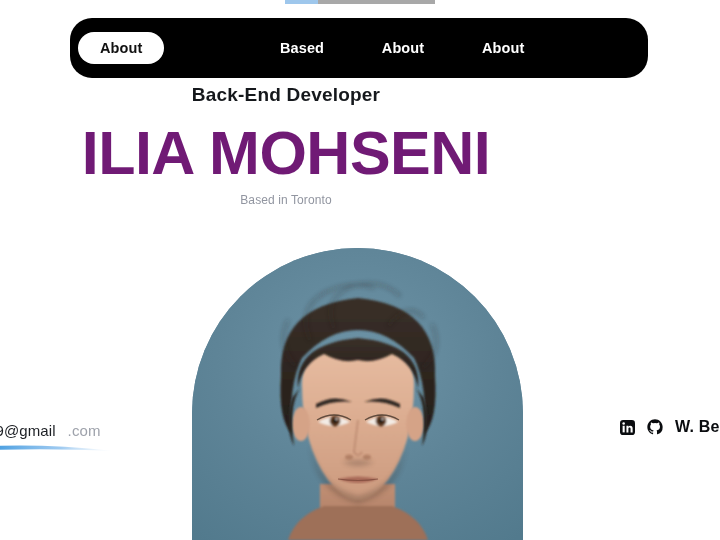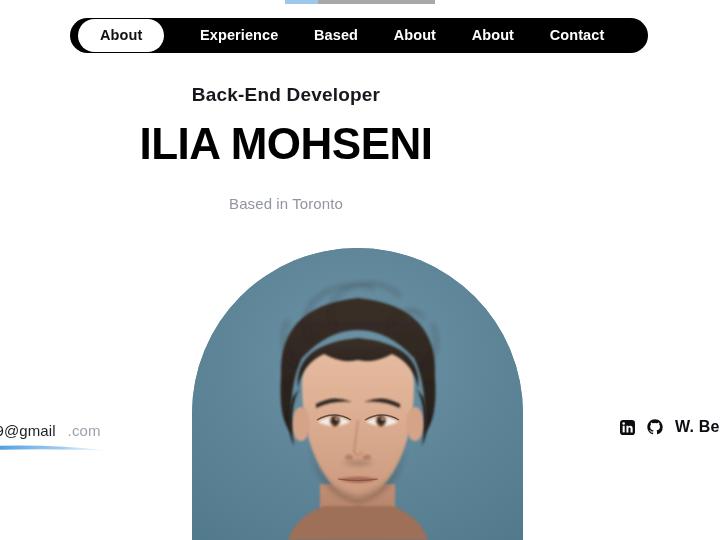--- a/index.html
+++ b/index.html
@@ -32,21 +32,21 @@
     height: 100%;
     background: #9ec7ec;
   }
 
   
   #navbar {
     position: absolute;
     left: 70px;
     top: 18px;
     width: 578px;
-    height: 35px;
+    height: 60px;
     background: #000000;
     border-radius: 22px;
     display: flex;
     align-items: center;
     padding: 0 8px;
   }
   .nav-item {
     flex: 0 0 auto;
     color: #ffffff;
     font-size: 14.5px;
@@ -76,29 +76,29 @@
   }
   #role-title {
     font-size: 19px;
     font-weight: 700;
     color: #15181c;
     letter-spacing: 0.2px;
     line-height: 1.2;
   }
   #name-title {
     margin-top: 14px;
-    font-size: 44px;
+    font-size: 61px;
     font-weight: 700;
-    color: #000000;
+    color: #701a75;
     letter-spacing: -0.5px;
     line-height: 1.05;
   }
   #location-text {
-    margin-top: 28px;
-    font-size: 15px;
+    margin-top: 8px;
+    font-size: 12px;
     font-weight: 400;
     color: #9195a0;
     letter-spacing: 0.1px;
   }
 
   
   #portrait {
     position: absolute;
     left: 192px;
     top: 248px;
@@ -162,39 +162,33 @@
 
 <div id="loading-bar">
   <div class="fill" style="width: 22%;"></div>
 </div>
 
 <nav id="navbar">
   <div class="nav-item active">
     <span>About</span>
   </div>
   <div class="nav-spacer"></div>
-  <div class="nav-item">
-    <span>Experience</span>
-  </div>
   <div class="nav-spacer"></div>
   <div class="nav-item">
     <span>Based</span>
   </div>
   <div class="nav-spacer"></div>
   <div class="nav-item">
     <span>About</span>
   </div>
   <div class="nav-spacer"></div>
   <div class="nav-item">
     <span>About</span>
   </div>
   <div class="nav-spacer"></div>
-  <div class="nav-item">
-    <span>Contact</span>
-  </div>
   <div class="nav-spacer"></div>
 </nav>
 
 <header id="hero">
   <div id="role-title">Back-End Developer</div>
   <h1 id="name-title">ILIA MOHSENI</h1>
   <div id="location-text">Based in Toronto</div>
 </header>
 
 <figure id="portrait">

